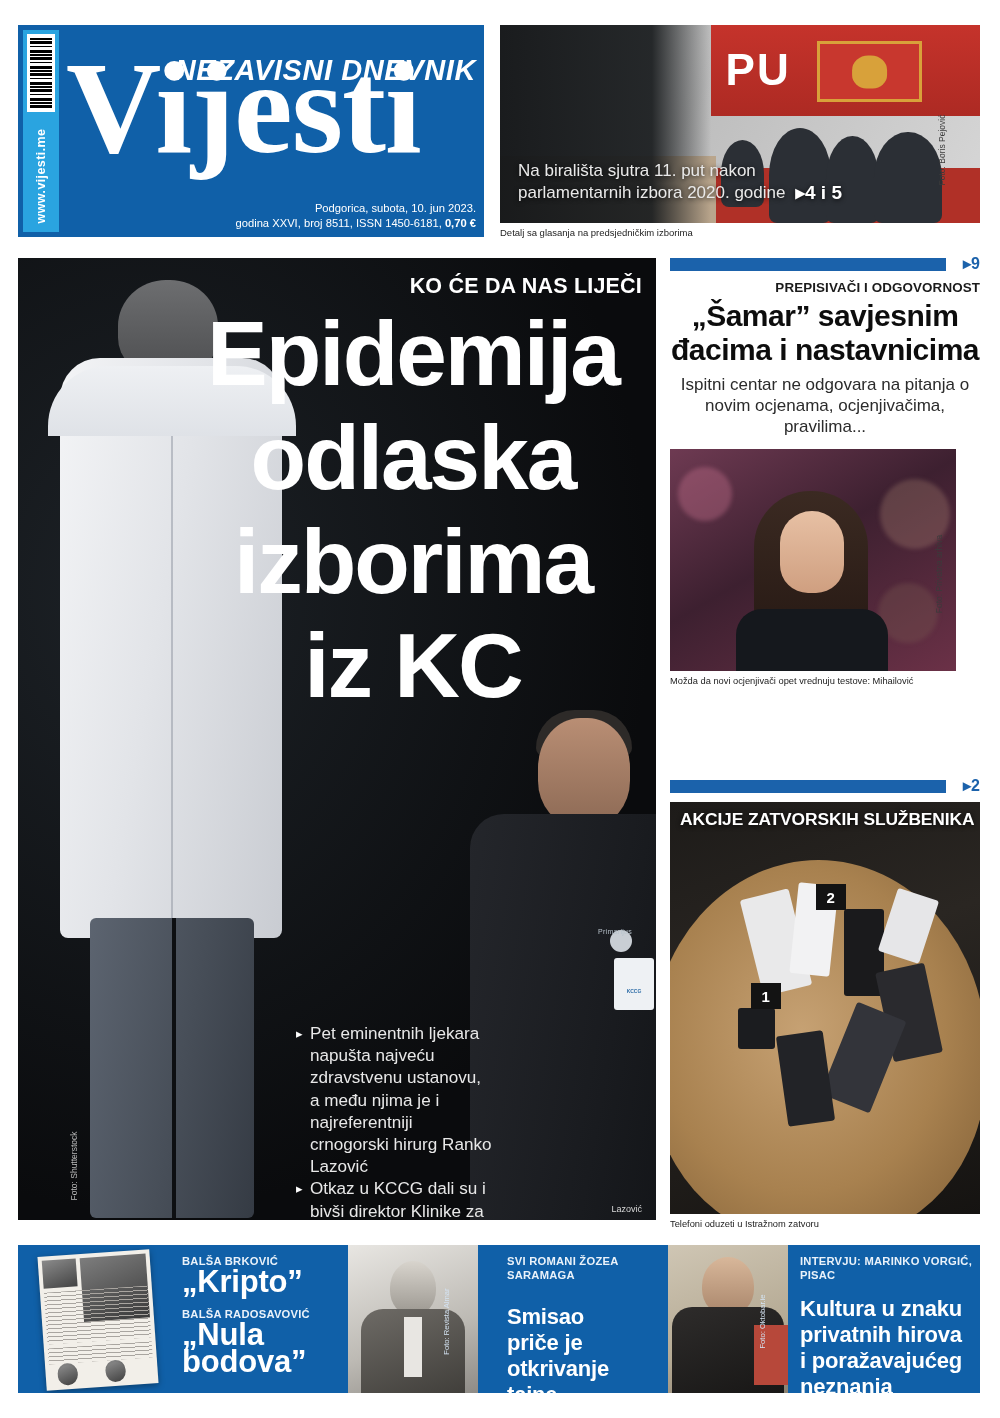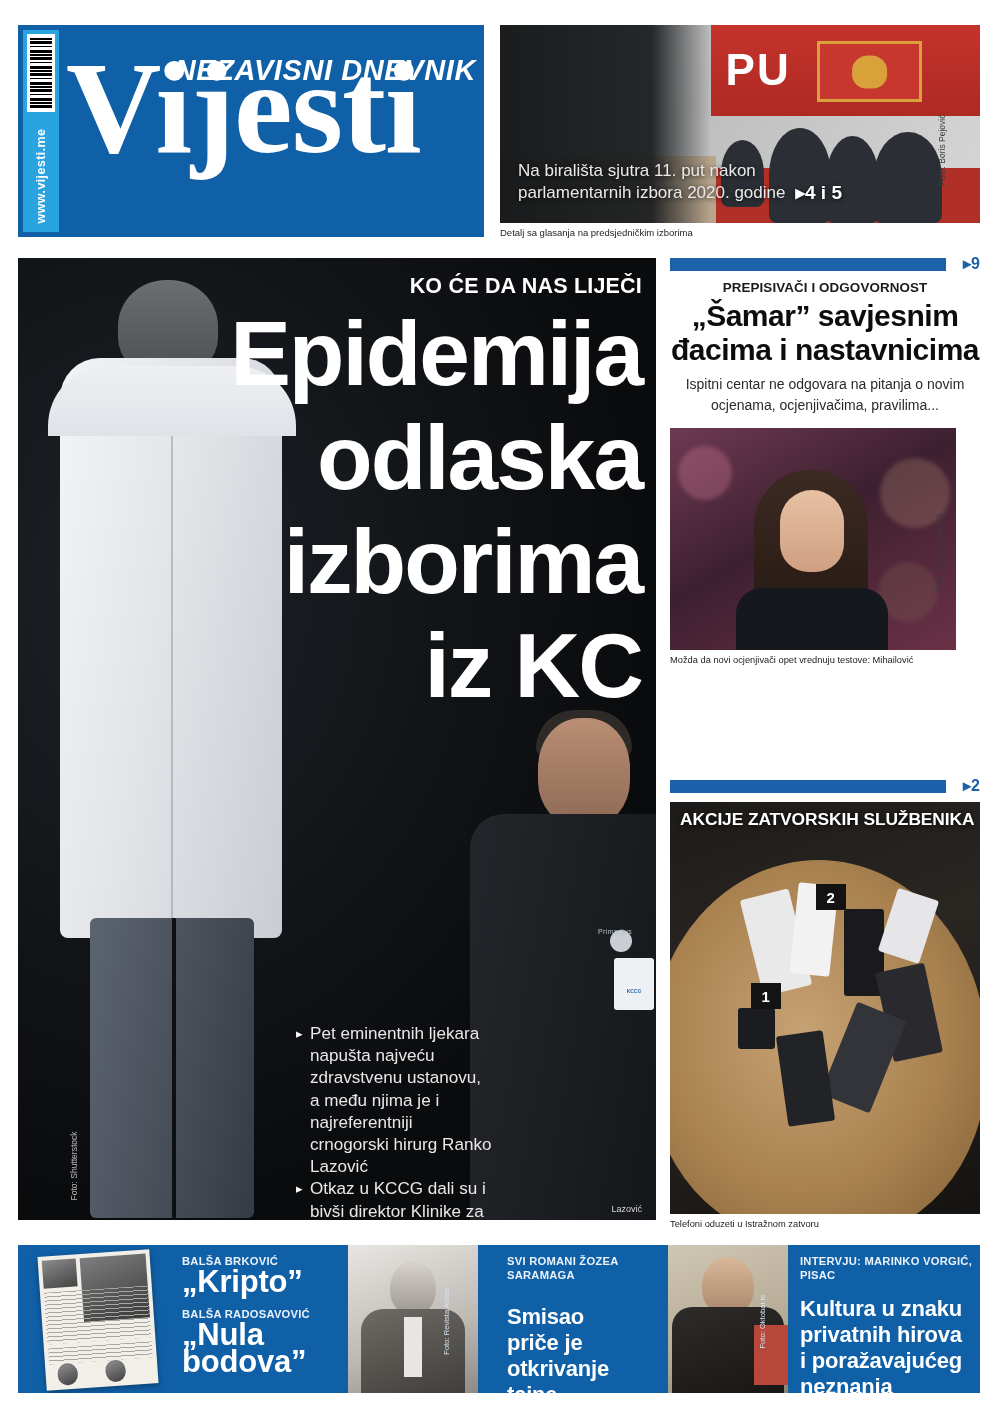--- a/index.html
+++ b/index.html
@@ -189,21 +189,21 @@
   }
   .d2-clip{
     position:absolute; left:592px; top:672px; width:22px; height:22px;
     border-radius:50%; background:#c9ced4;
   }
   .ms-kicker{
     position:absolute; right:14px; top:16px;
     color:#fff; font-size:21.5px; font-weight:700; letter-spacing:.2px;
   }
   .ms-head{
-    position:absolute; right:14px; top:44px; width:430px; text-align:right;
+    position:absolute; right:28px; top:44px; width:430px; text-align:center;
     color:#fff; font-weight:700; font-size:91px; line-height:104px;
     letter-spacing:-2px;
   }
   .ms-bullets{
     position:absolute; left:278px; top:765px; width:196px;
     color:#e8e8e8; font-size:17.1px; line-height:22.2px;
   }
   .ms-bullets li{ list-style:none; position:relative; padding-left:14px; }
   .ms-bullets li:before{
     content:"\25B8"; position:absolute; left:0; top:0; color:#fff; font-size:13px;
@@ -223,29 +223,29 @@
   .rail{ position:absolute; left:670px; top:258px; width:310px; }
   .rail-bar{ position:relative; height:13px; margin-bottom:9px; }
   .rail-bar .bar{
     position:absolute; left:0; top:0; height:13px; right:34px; background:#1b62ab;
   }
   .rail-bar .pg{
     position:absolute; right:0; top:-4px; color:#1b62ab;
     font-size:16px; font-weight:700;
   }
   .rail-kicker{
-    text-align:center; font-size:13.4px; font-weight:700; letter-spacing:.1px;
+    text-align:right; font-size:13.4px; font-weight:700; letter-spacing:.1px;
     color:#1b1b1b; margin-bottom:4px;
   }
   .rail-head{
     text-align:center; font-size:30px; font-weight:700; line-height:34px;
     letter-spacing:-.5px; color:#0d0d0d;
   }
   .rail-sub{
-    text-align:center; font-size:14px; line-height:21px; color:#2b2b2b;
+    text-align:center; font-size:17px; line-height:21px; color:#2b2b2b;
     margin-top:7px;
   }
   .rail-photo{
     position:relative; width:286px; height:222px; margin-top:12px; overflow:hidden;
     background:linear-gradient(150deg,#6e3a52 0%,#3d2030 45%,#6b3147 100%);
   }
   .rp-bokeh{ position:absolute; border-radius:50%; filter:blur(2px); }
   .rp-woman-hair{
     position:absolute; left:84px; top:42px; width:114px; height:170px;
     background:linear-gradient(180deg,#3b2a22 0%,#241712 100%);
@@ -370,20 +370,24 @@
     <div class="mh-side">
       <div class="barcode">
         <div class="barcode-inner"></div>
       </div>
       <div class="mh-url">
         <span>www.vijesti.me</span>
       </div>
     </div>
     <div class="mh-logo">Vijesti</div>
     <div class="mh-kicker">NEZAVISNI DNEVNIK</div>
+    <div class="mh-meta">
+      <div>Podgorica, subota, 10. jun 2023.</div>
+      <div><span>godina XXVI, broj 8511, ISSN 1450-6181, </span><b>0,70 €</b></div>
+    </div>
   </div>
 
   <div class="top-story">
     <div class="ts-photo">
       <div class="ts-wall"></div>
       <div class="ts-pu">PU</div>
       <div class="ts-flag">
           <div class="ts-crest"></div>
         </div>
       <div class="ts-desk"></div>

